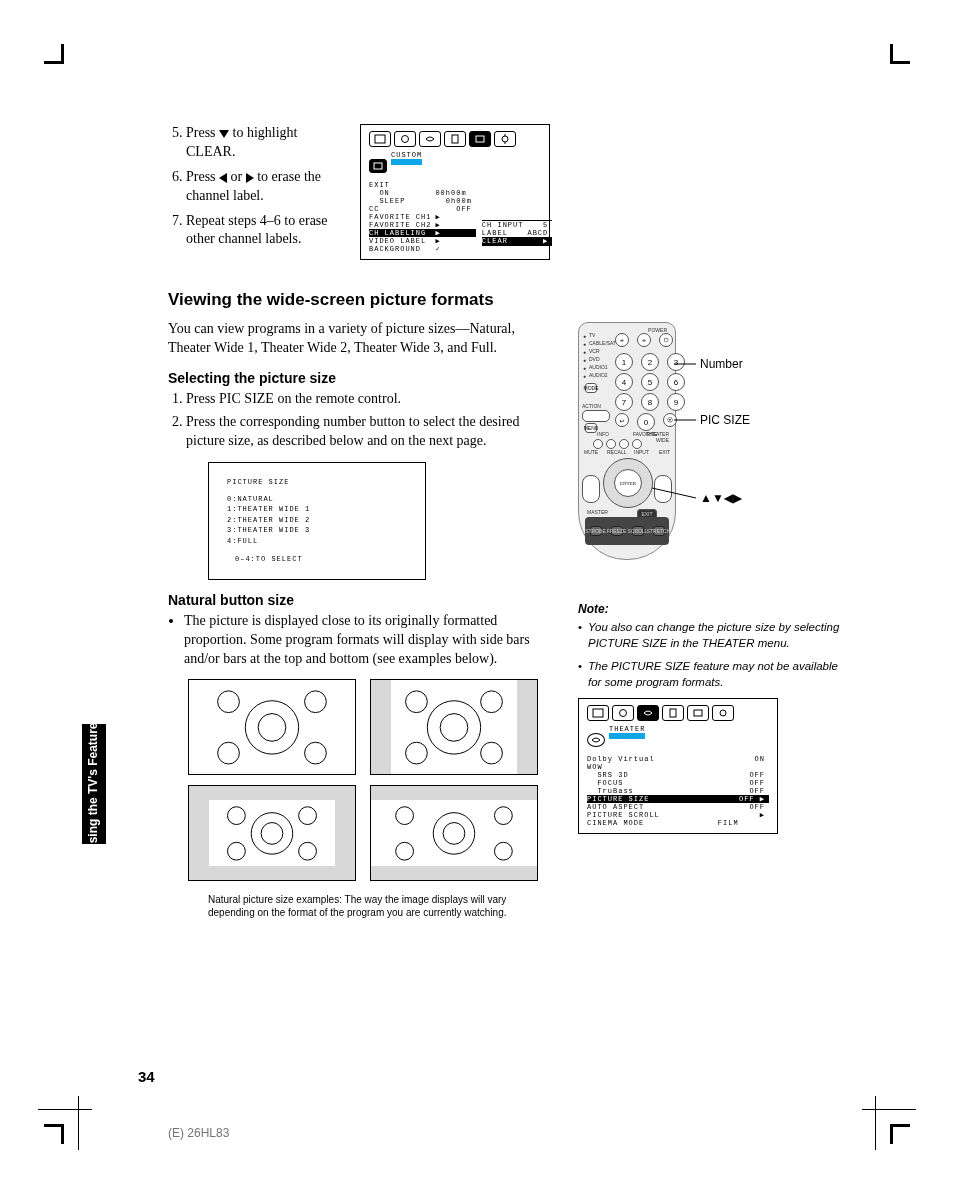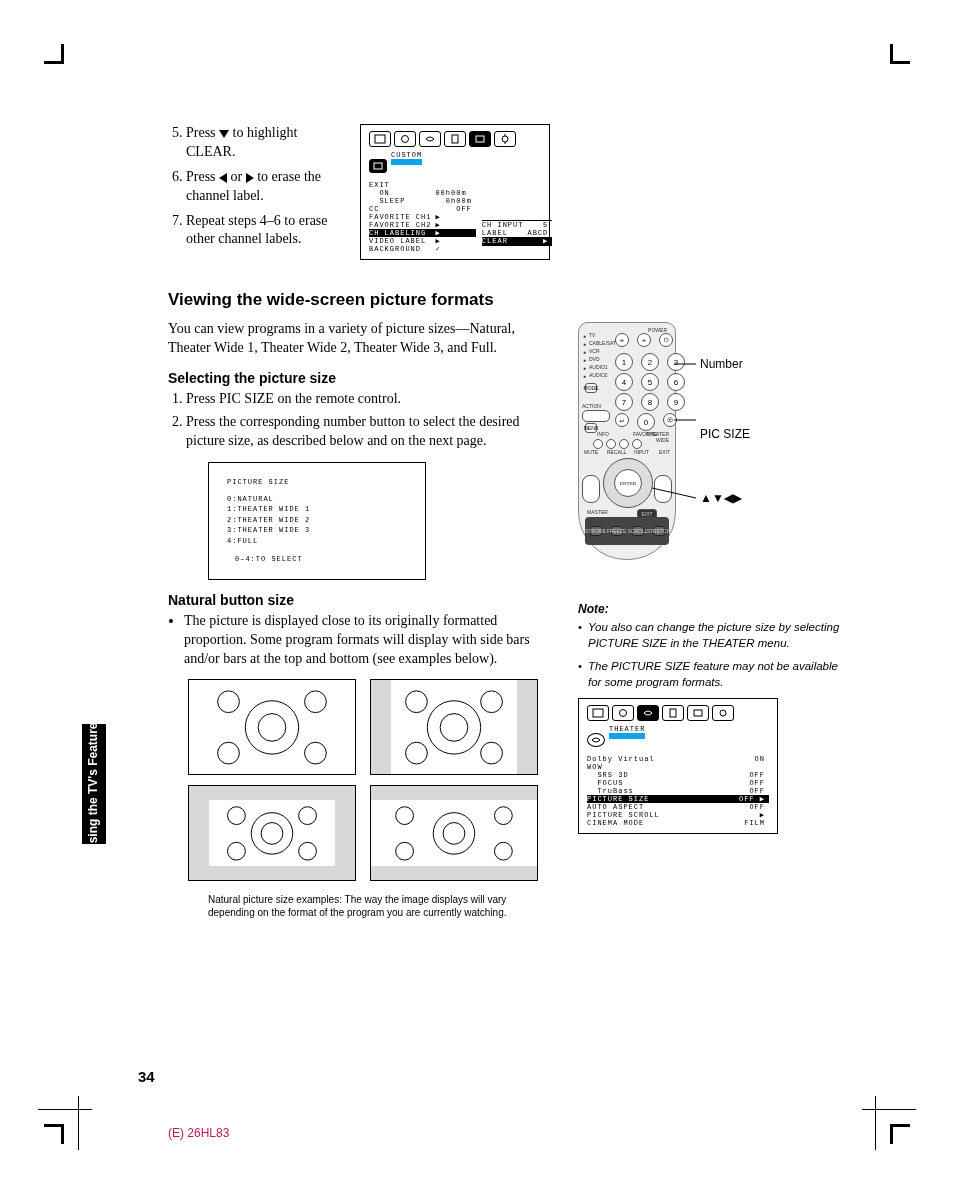--- a/index.html
+++ b/index.html
@@ -72,21 +72,21 @@
   .ex{width:168px;height:96px;border:1px solid #000;position:relative;box-sizing:border-box}
   .ex svg{position:absolute;inset:0}
   .ex .sidebar{position:absolute;top:0;bottom:0;width:20px;background:#d8d8d8}
   .ex .ltb{position:absolute;left:0;right:0;height:14px;background:#d8d8d8}
   .caption{font-family:Arial,sans-serif;font-size:10px;line-height:1.3;margin:12px 0 0 40px;width:340px}
 
   .sidetab{position:absolute;left:82px;top:724px;width:24px;height:120px;background:#000;color:#fff;font-family:Arial,sans-serif;font-weight:bold;font-size:12px;display:flex;align-items:center;justify-content:center}
   .sidetab span{transform:rotate(-90deg);white-space:nowrap;text-align:center;line-height:1.15}
 
   .pageno{position:absolute;left:138px;top:1068px;font-family:Arial,sans-serif;font-weight:bold;font-size:15px}
-  .footer{position:absolute;left:168px;top:1126px;font-family:Arial,sans-serif;font-size:12px;color:#be185d}
+  .footer{position:absolute;left:168px;top:1126px;font-family:Arial,sans-serif;font-size:12px;color:#737373}
 </style>
 </head>
 <body>
 
 <div class="page">
   <div class="crop tl"></div>
   <div class="crop tr"></div>
   <div class="crop bl"></div>
   <div class="crop br"></div>
   <div class="cutline bl-h"></div>
@@ -371,21 +371,21 @@
               <span class="rbtn xs">SCROLL</span>
               <span class="rbtn xs">STRETCH</span>
             </div>
           </div>
           <svg style="position:absolute;top:0;left:0;width:270px;height:250px;pointer-events:none">
             <line class="leader" x1="96" y1="42" x2="118" y2="42"></line>
             <line class="leader" x1="96" y1="98" x2="118" y2="98"></line>
             <line class="leader" x1="74" y1="166" x2="118" y2="176"></line>
           </svg>
           <span class="callout" style="position:absolute;top:35px;left:122px">Number</span>
-          <span class="callout" style="position:absolute;top:105px;left:122px">PIC SIZE</span>
+          <span class="callout" style="position:absolute;top:91px;left:122px">PIC SIZE</span>
           <span class="callout" style="position:absolute;top:169px;left:122px">▲▼◀▶</span>
         </div>
 
         <div class="note-h">Note:</div>
         <div class="note-li">You also can change the picture size by selecting PICTURE SIZE in the THEATER menu.</div>
         <div class="note-li">The PICTURE SIZE feature may not be available for some program formats.</div>
 
         <div class="osd" style="width:200px;margin-top:6px">
           <div class="tabs">
             <span class="tab">
@@ -456,21 +456,21 @@
             <tr>
                   <td>AUTO ASPECT</td>
                   <td style="text-align:right">OFF</td>
                 </tr>
             <tr>
                   <td>PICTURE SCROLL</td>
                   <td style="text-align:right">▶</td>
                 </tr>
             <tr>
                   <td>CINEMA MODE</td>
-                  <td style="text-align:right">FILM</td>
+                  <td style="">FILM</td>
                 </tr>
           </tbody>
             </table>
         </div>
       </div>
     </div>
 
   </div>
 
   <div class="sidetab">

